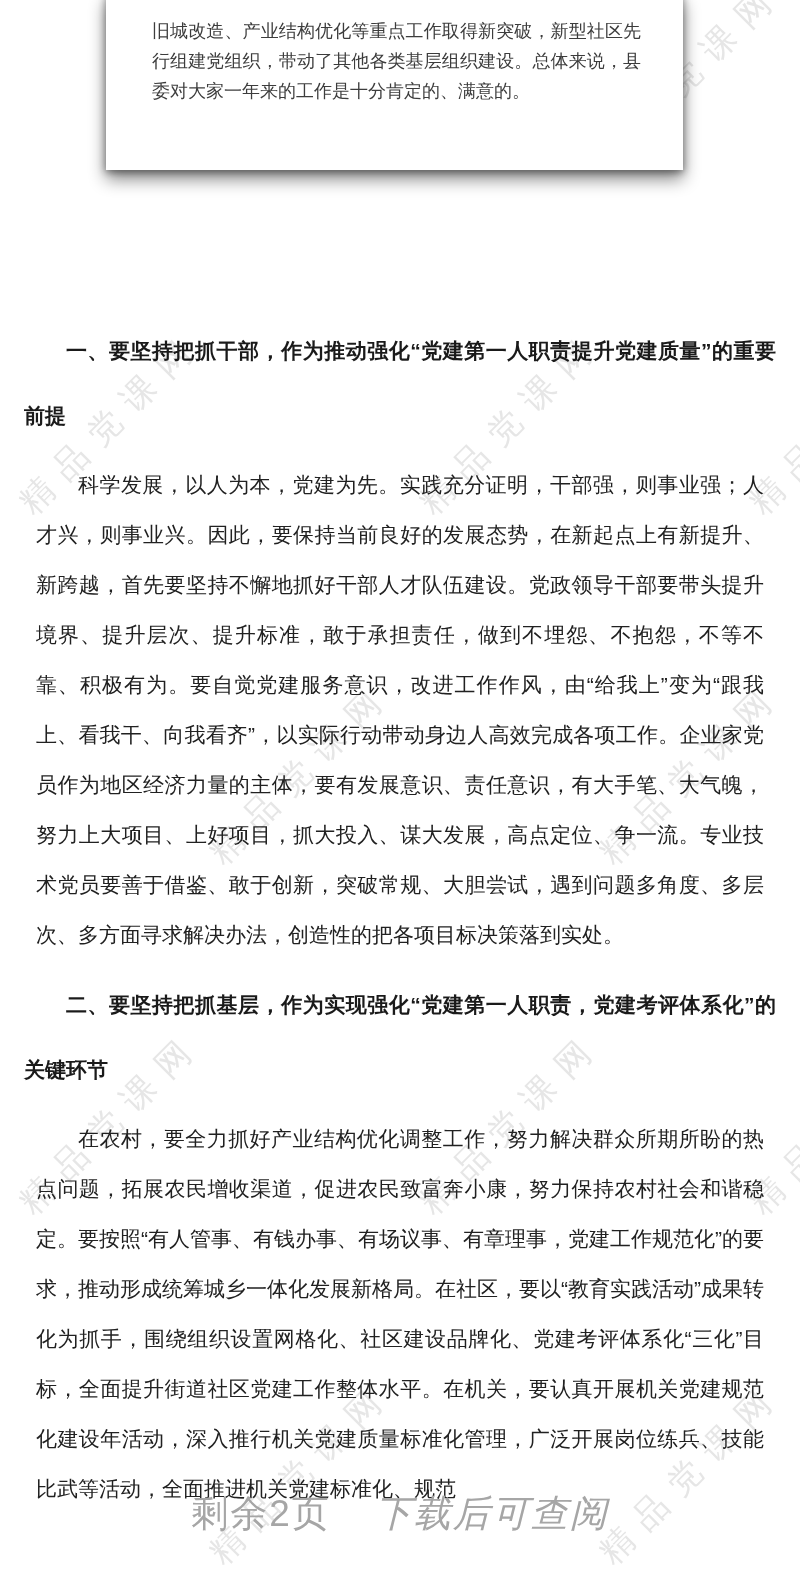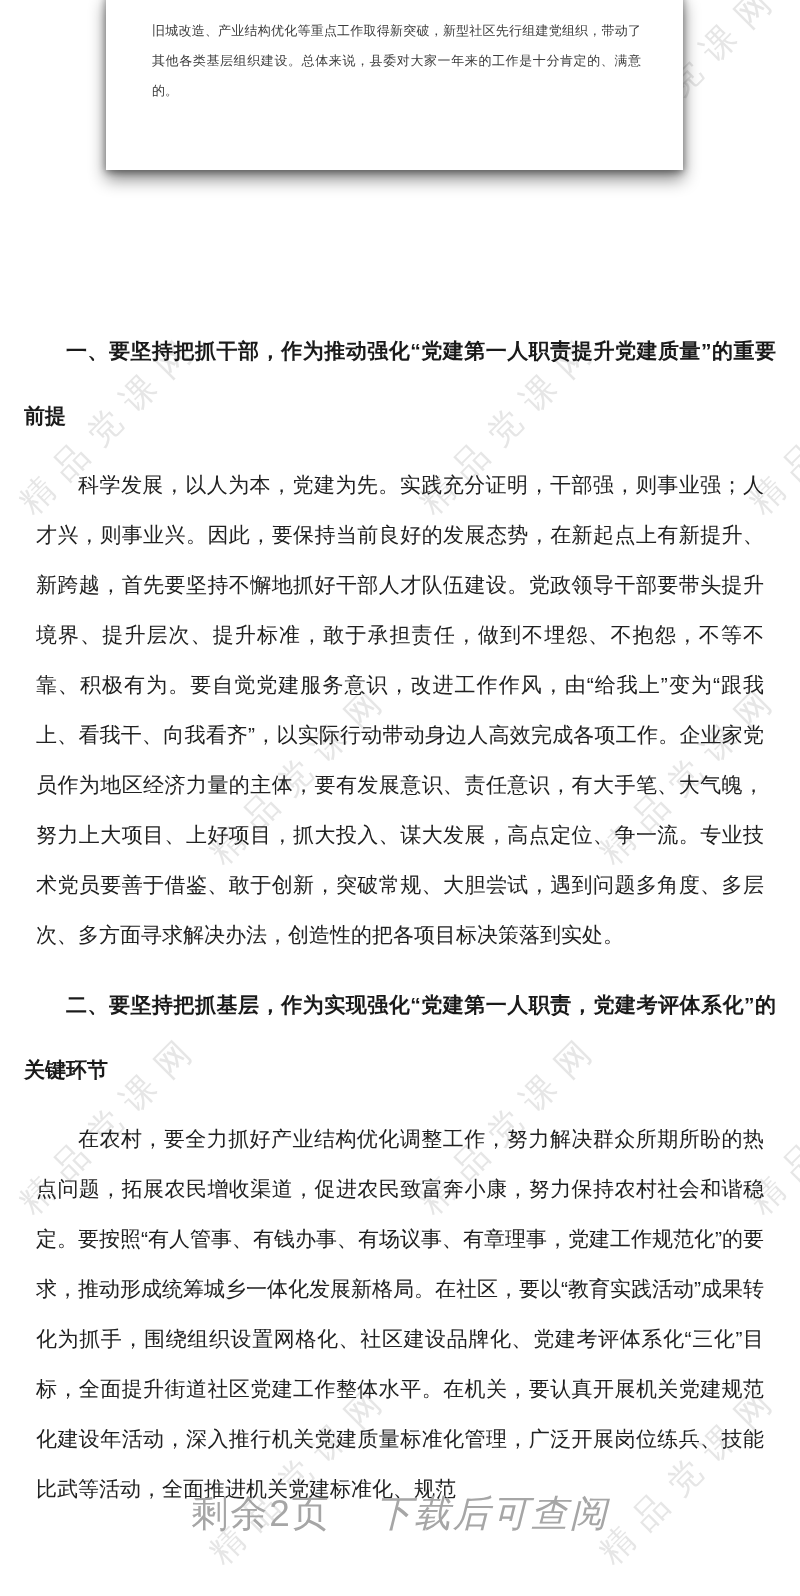--- a/index.html
+++ b/index.html
@@ -37,21 +37,21 @@
     width: 577px;
     height: 176px;
     background: #ffffff;
     box-shadow: 0 9px 16px rgba(0,0,0,0.48), 2px 2px 7px rgba(0,0,0,0.22), -2px 2px 7px rgba(0,0,0,0.22);
     z-index: 2;
     box-sizing: border-box;
     padding: 22px 42px 0 46px;
   }
   .preview-card p {
     margin: 0;
-    font-size: 13px;
+    font-size: 18px;
     line-height: 30px;
     color: #3c3c3c;
     text-align: justify;
   }
   .preview-card p.indent {
     margin-top: 9px;
     text-indent: 2em;
   }
 
   

